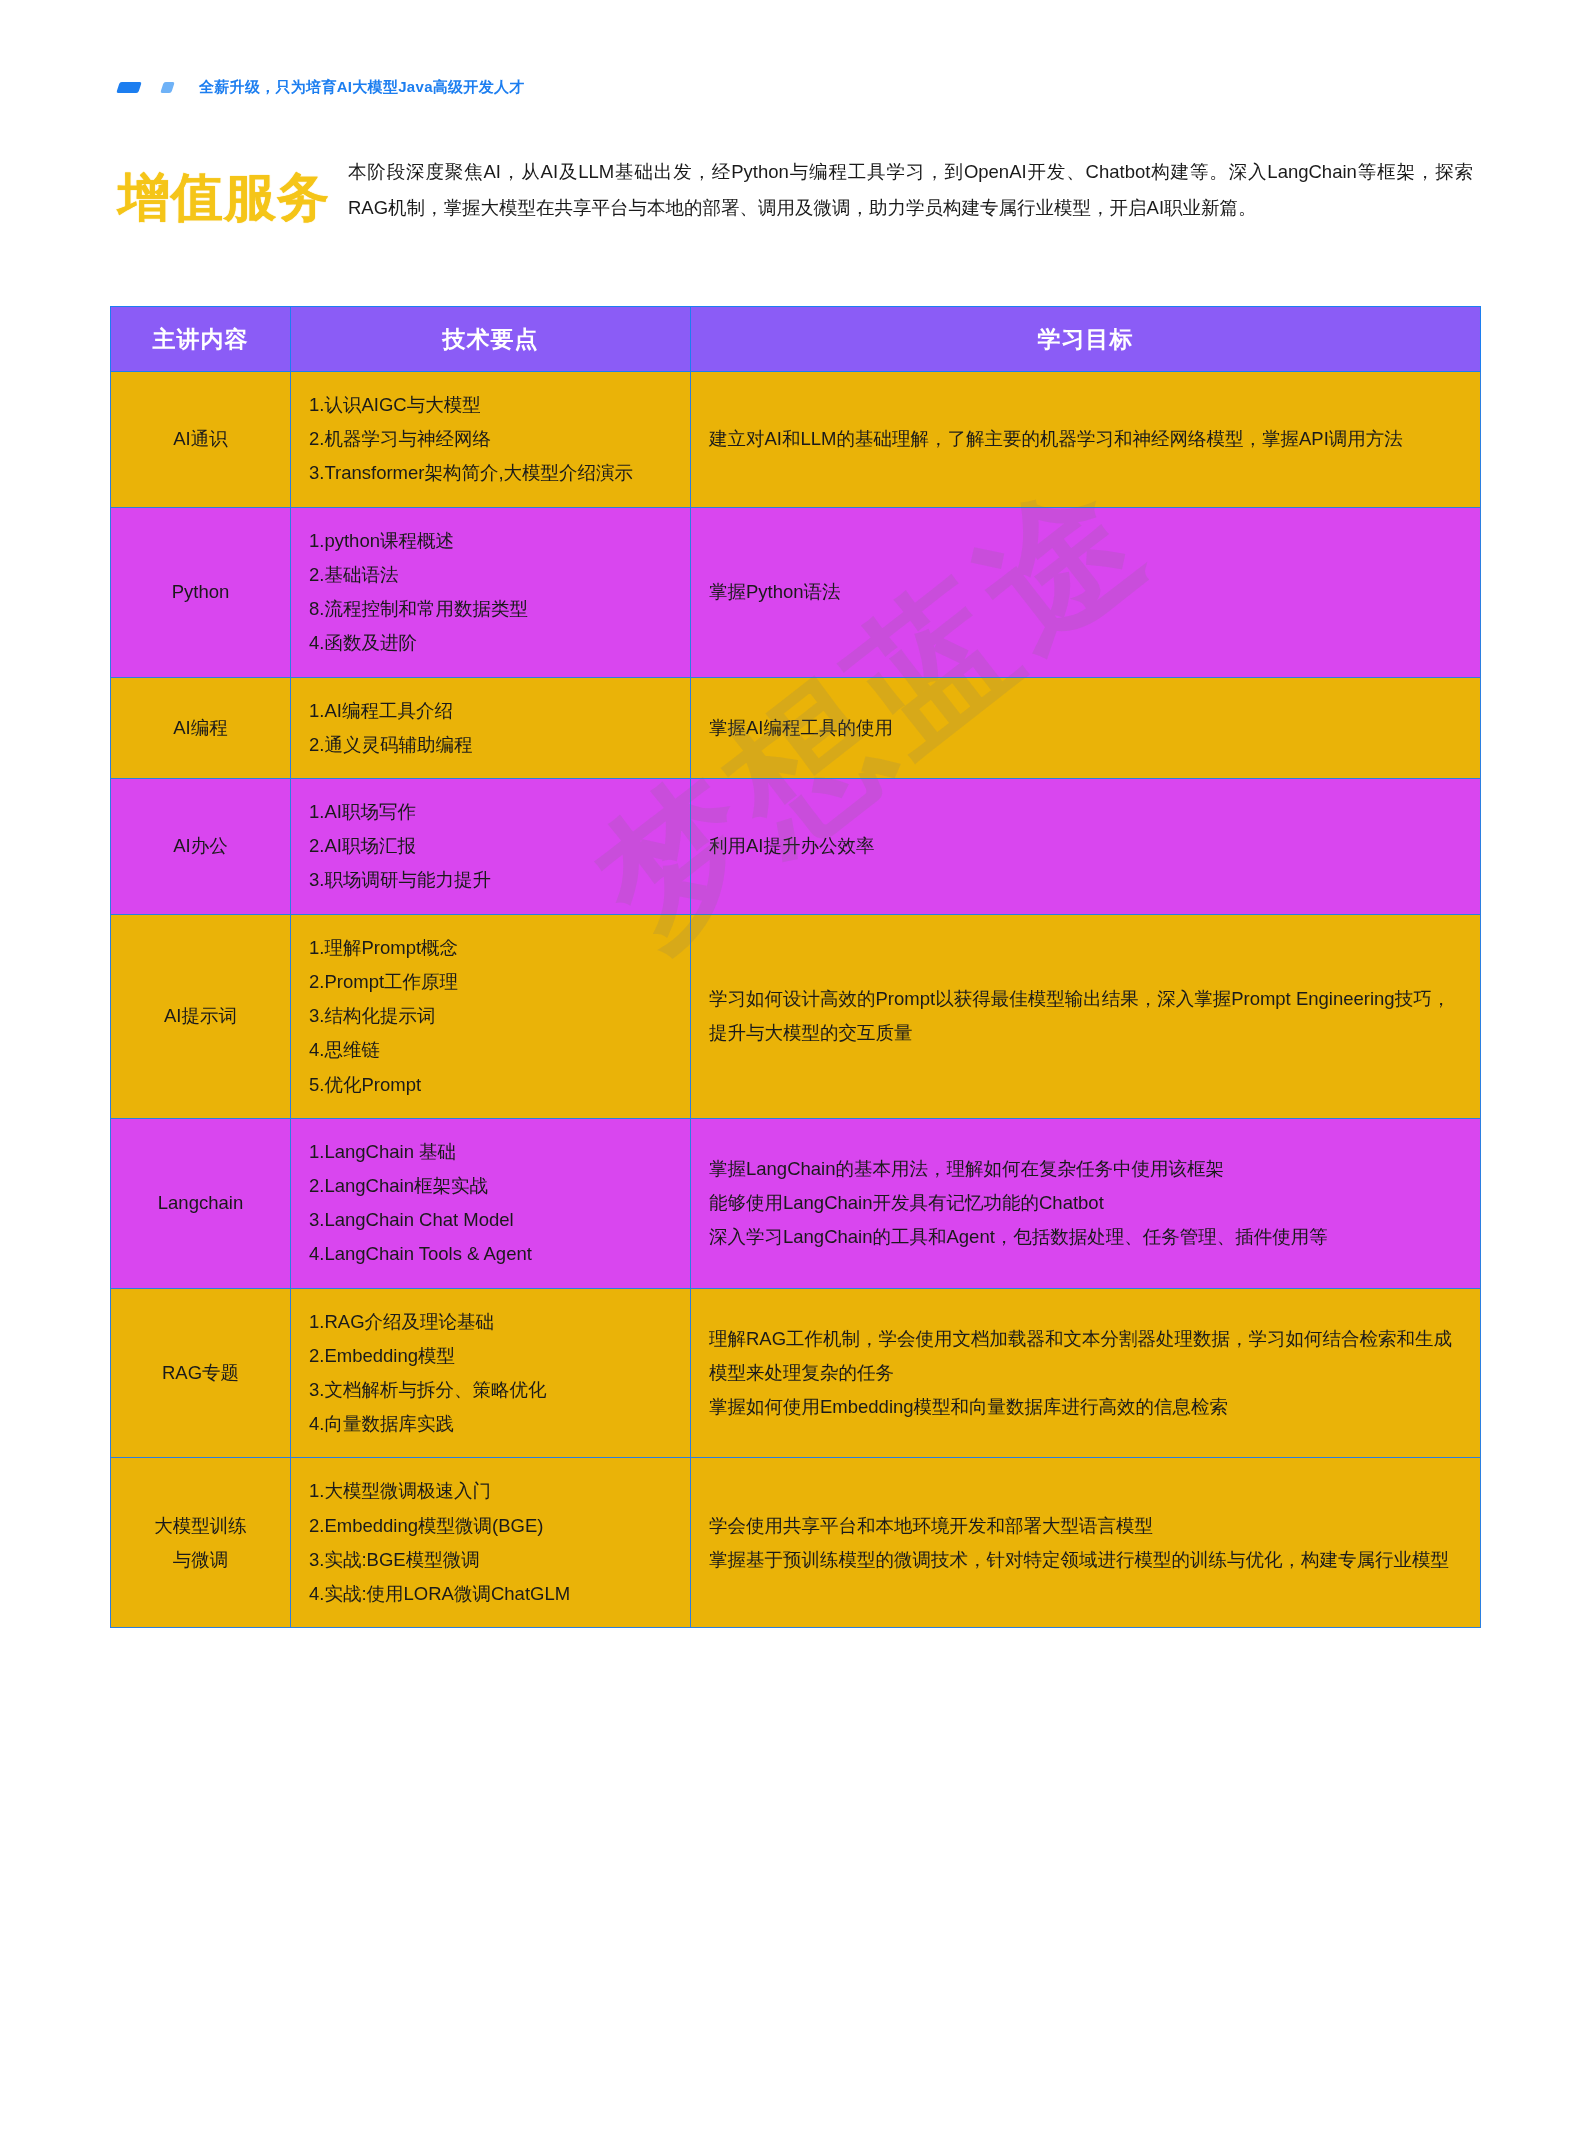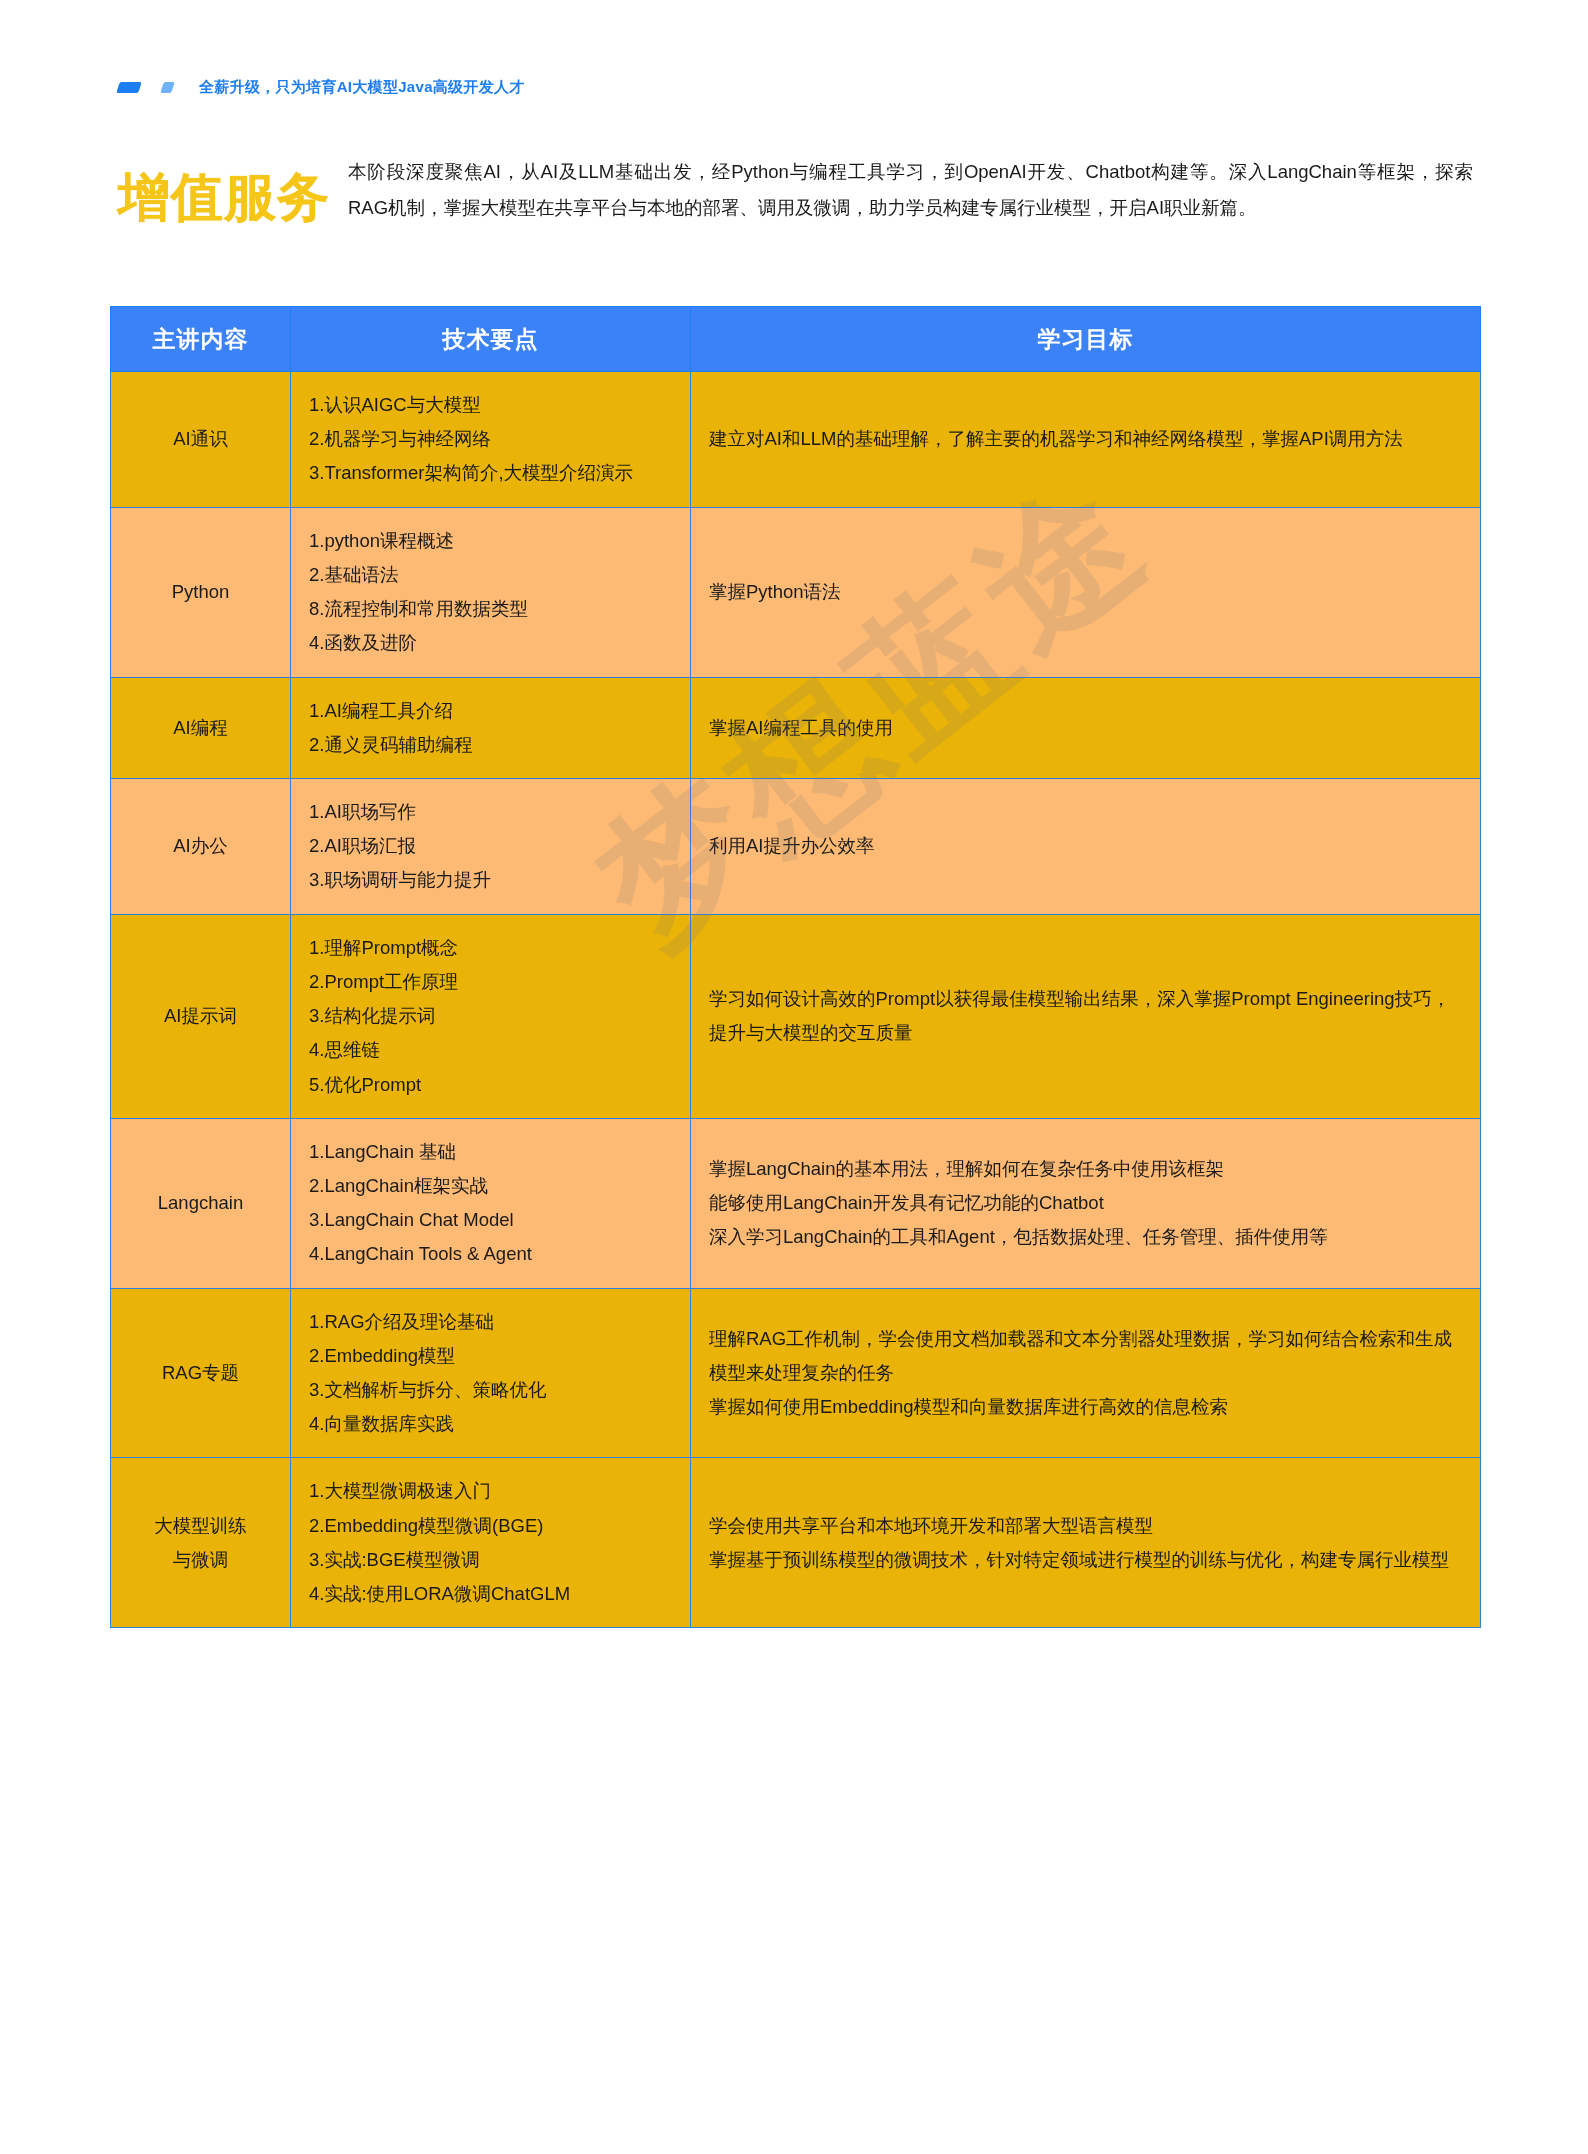--- a/index.html
+++ b/index.html
@@ -95,21 +95,21 @@
     left: 110px;
     top: 306px;
     width: 1370px;
   }
   table.course {
     border-collapse: collapse;
     width: 100%;
     table-layout: fixed;
   }
   table.course th {
-    background: #3b82f6;
+    background: #8b5cf6;
     color: #ffffff;
     font-size: 23px;
     font-weight: bold;
     height: 62px;
     border: 1px solid #1c7ef0;
     letter-spacing: 1px;
   }
   table.course td {
     border: 1px solid #2b7fe0;
     vertical-align: middle;
@@ -124,21 +124,21 @@
 
   td.topic {
     text-align: center;
     font-size: 19px;
     padding: 16px 6px;
     line-height: 1.5;
   }
   td.points { padding-left: 26px; }
   td.goal   { padding-left: 26px; padding-right: 24px; }
 
-  tr.shade td { background: #fdba74; }
+  tr.shade td { background: #d946ef; }
   tr.plain td { background: #eab308; }
 
   .line { display: block; }
 </style>
 </head>
 <body>
 
 <div class="top-tag">
   <span class="bar"></span>
   <span class="bar small"></span>

